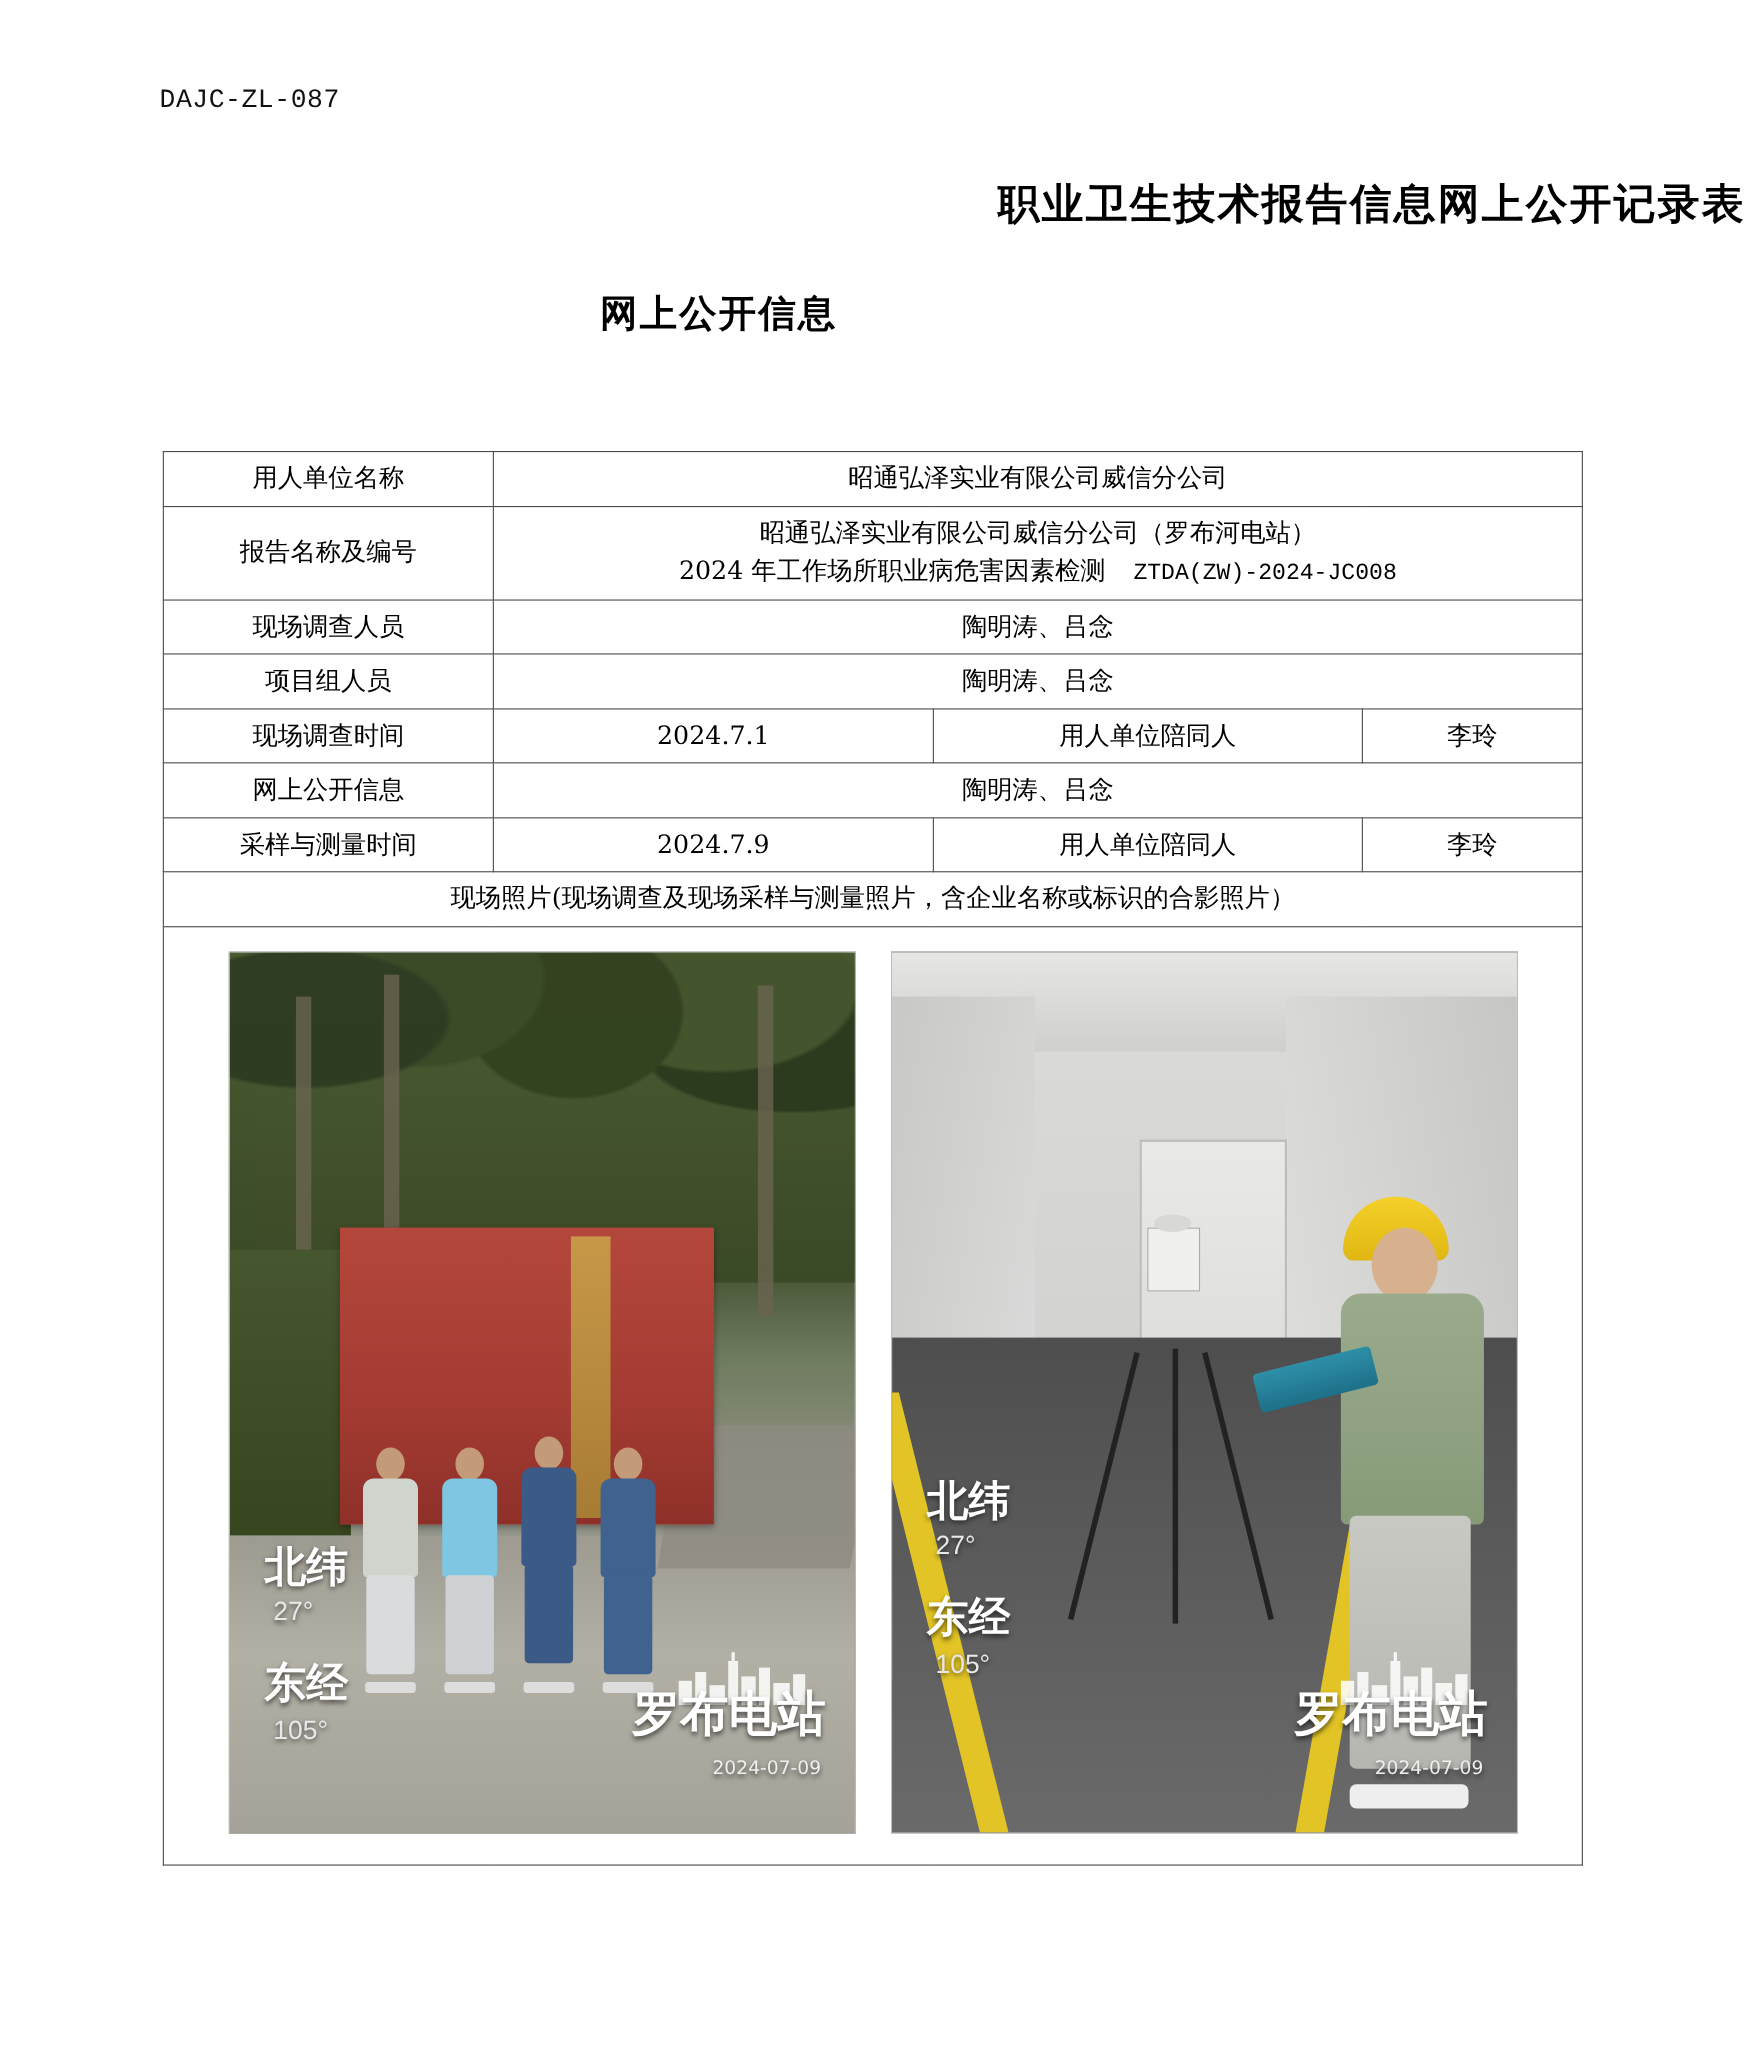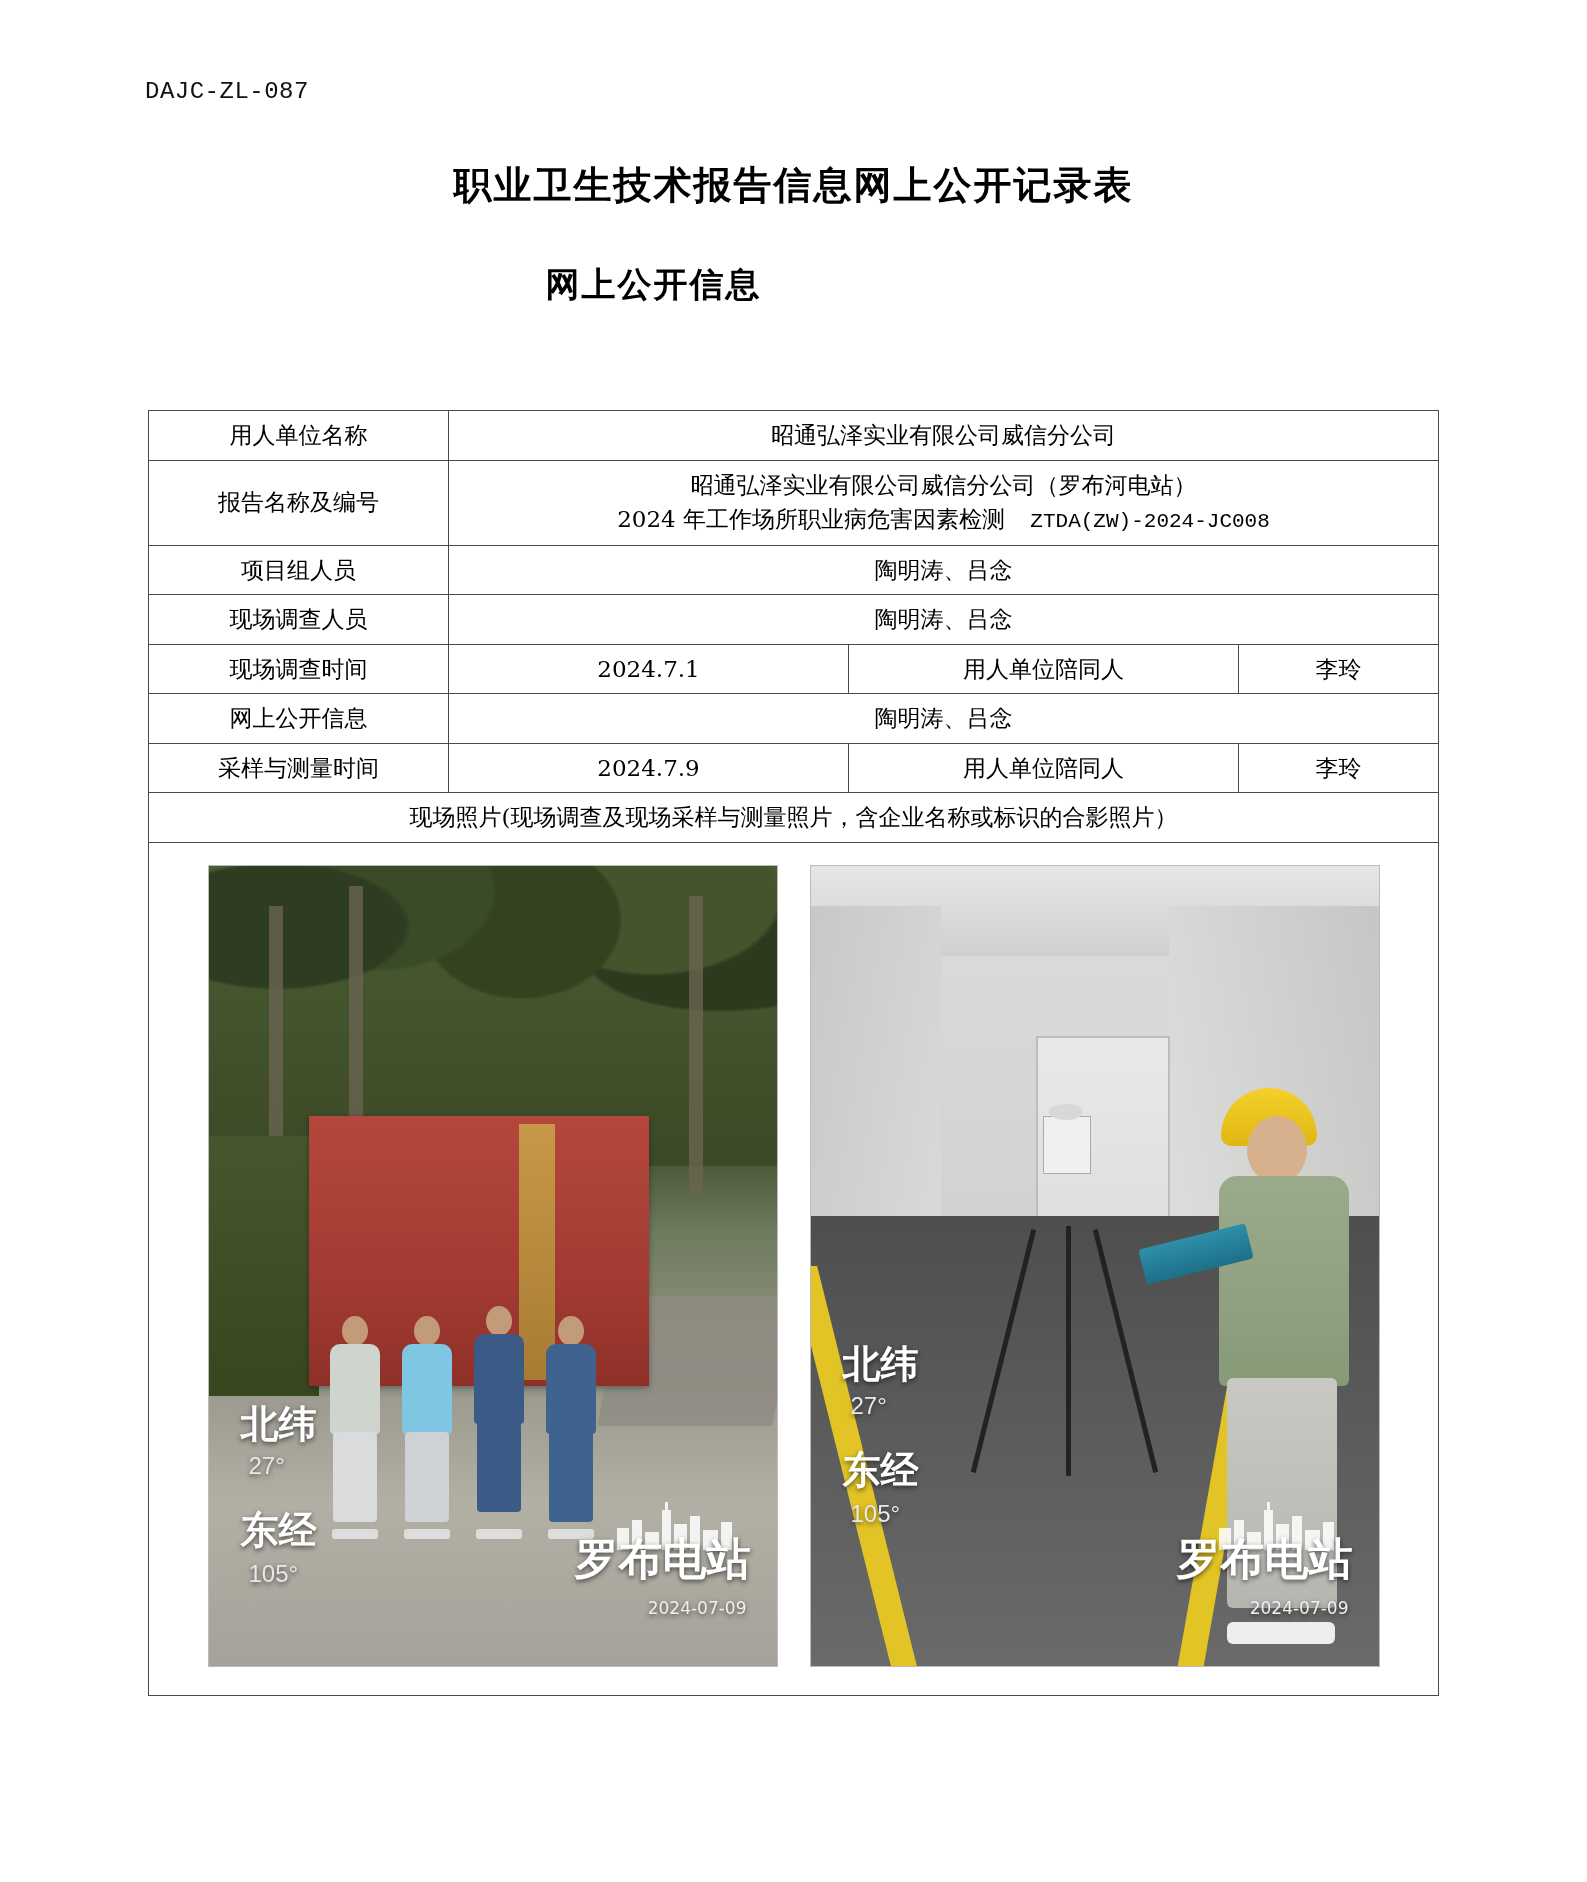--- a/index.html
+++ b/index.html
@@ -29,21 +29,21 @@
     font-family: "Liberation Mono", monospace;
     font-size: 24px;
     letter-spacing: 0.5px;
     color: #111;
   }
   .title-main {
     position: absolute;
     left: 0;
     top: 160px;
     width: 1587px;
-    text-align: center;
+    text-align: right;
     font-size: 38px;
     font-weight: bold;
     letter-spacing: 2px;
     font-family: "DejaVu Serif", serif;
   }
   .title-sub {
     position: absolute;
     left: 0;
     top: 262px;
     width: 1307px;
@@ -365,25 +365,25 @@
         <td class="label">报告名称及编号</td>
         <td class="two-line" colspan="3">
           <div>昭通弘泽实业有限公司威信分公司（罗布河电站）</div>
           <div>
             <span>2024 年工作场所职业病危害因素检测</span>
             <span class="mono" style="margin-left:18px">ZTDA(ZW)-2024-JC008</span>
           </div>
         </td>
       </tr>
       <tr>
+        <td class="label">现场调查人员</td>
+        <td class="val-left" colspan="3">陶明涛、吕念</td>
+      </tr>
+      <tr>
         <td class="label">项目组人员</td>
-        <td class="val-left" colspan="3">陶明涛、吕念</td>
-      </tr>
-      <tr>
-        <td class="label">现场调查人员</td>
         <td class="val-left" colspan="3">陶明涛、吕念</td>
       </tr>
       <tr>
         <td class="label">现场调查时间</td>
         <td class="mono">2024.7.1</td>
         <td>用人单位陪同人</td>
         <td>李玲</td>
       </tr>
       <tr>
         <td class="label">网上公开信息</td>

